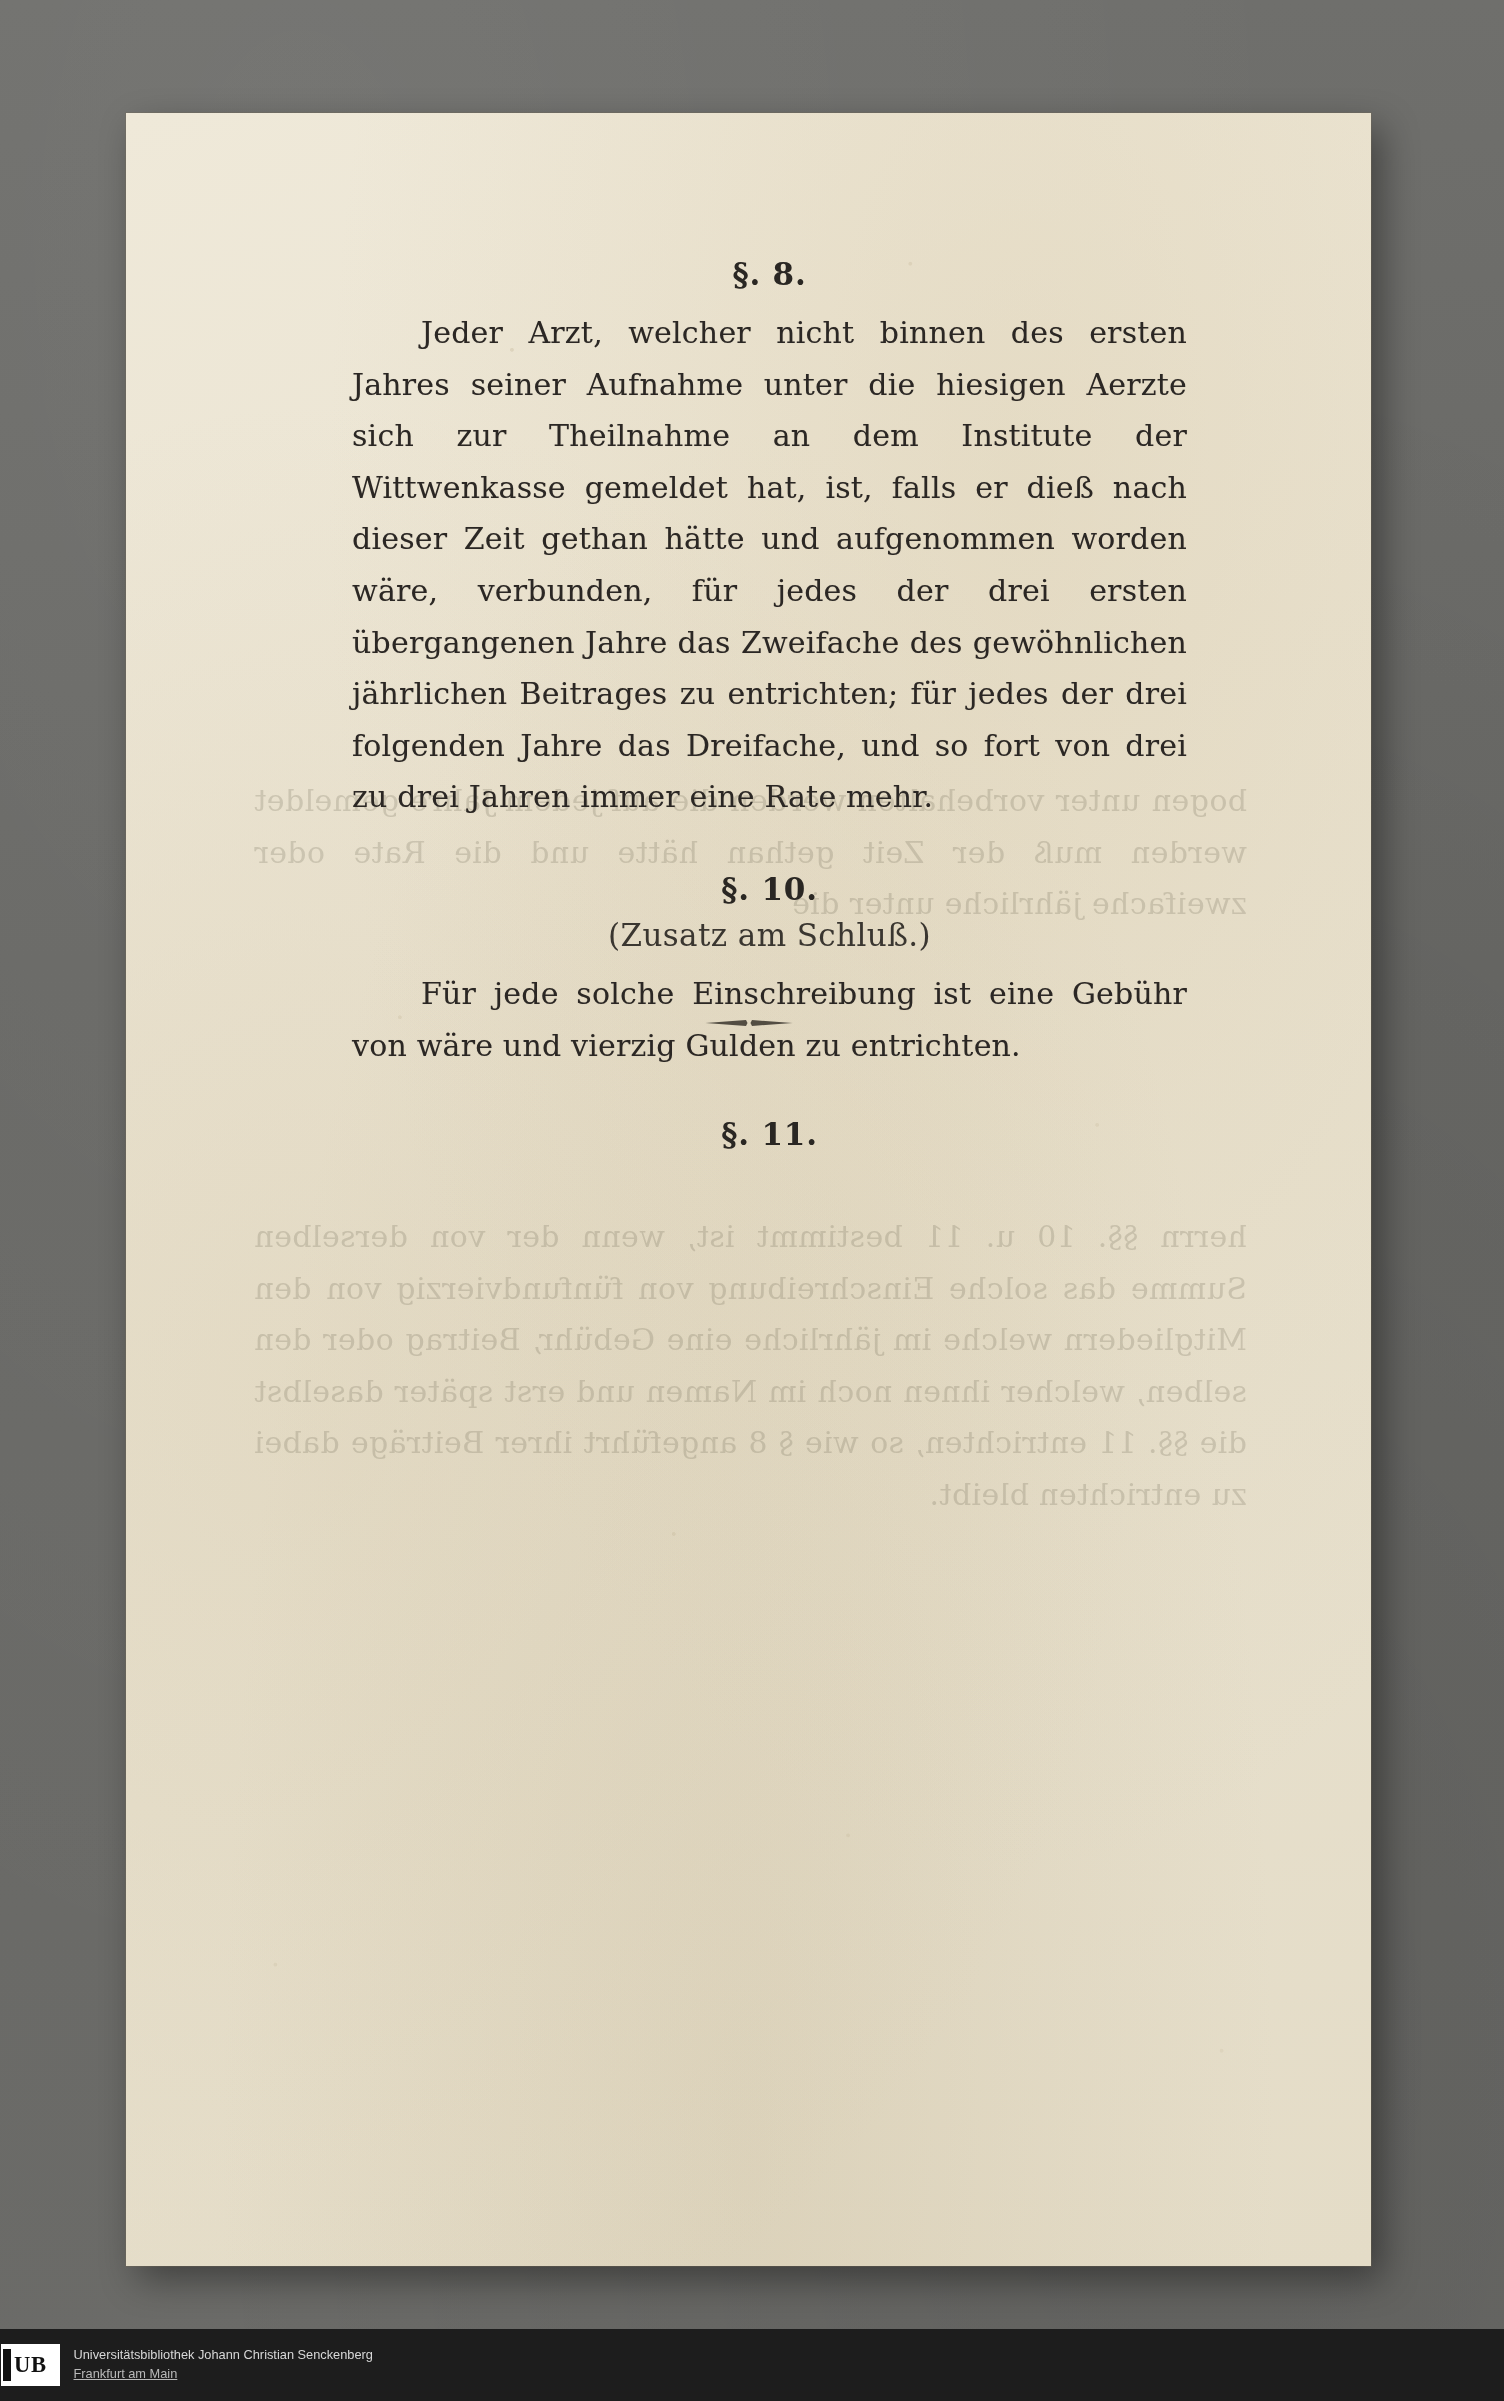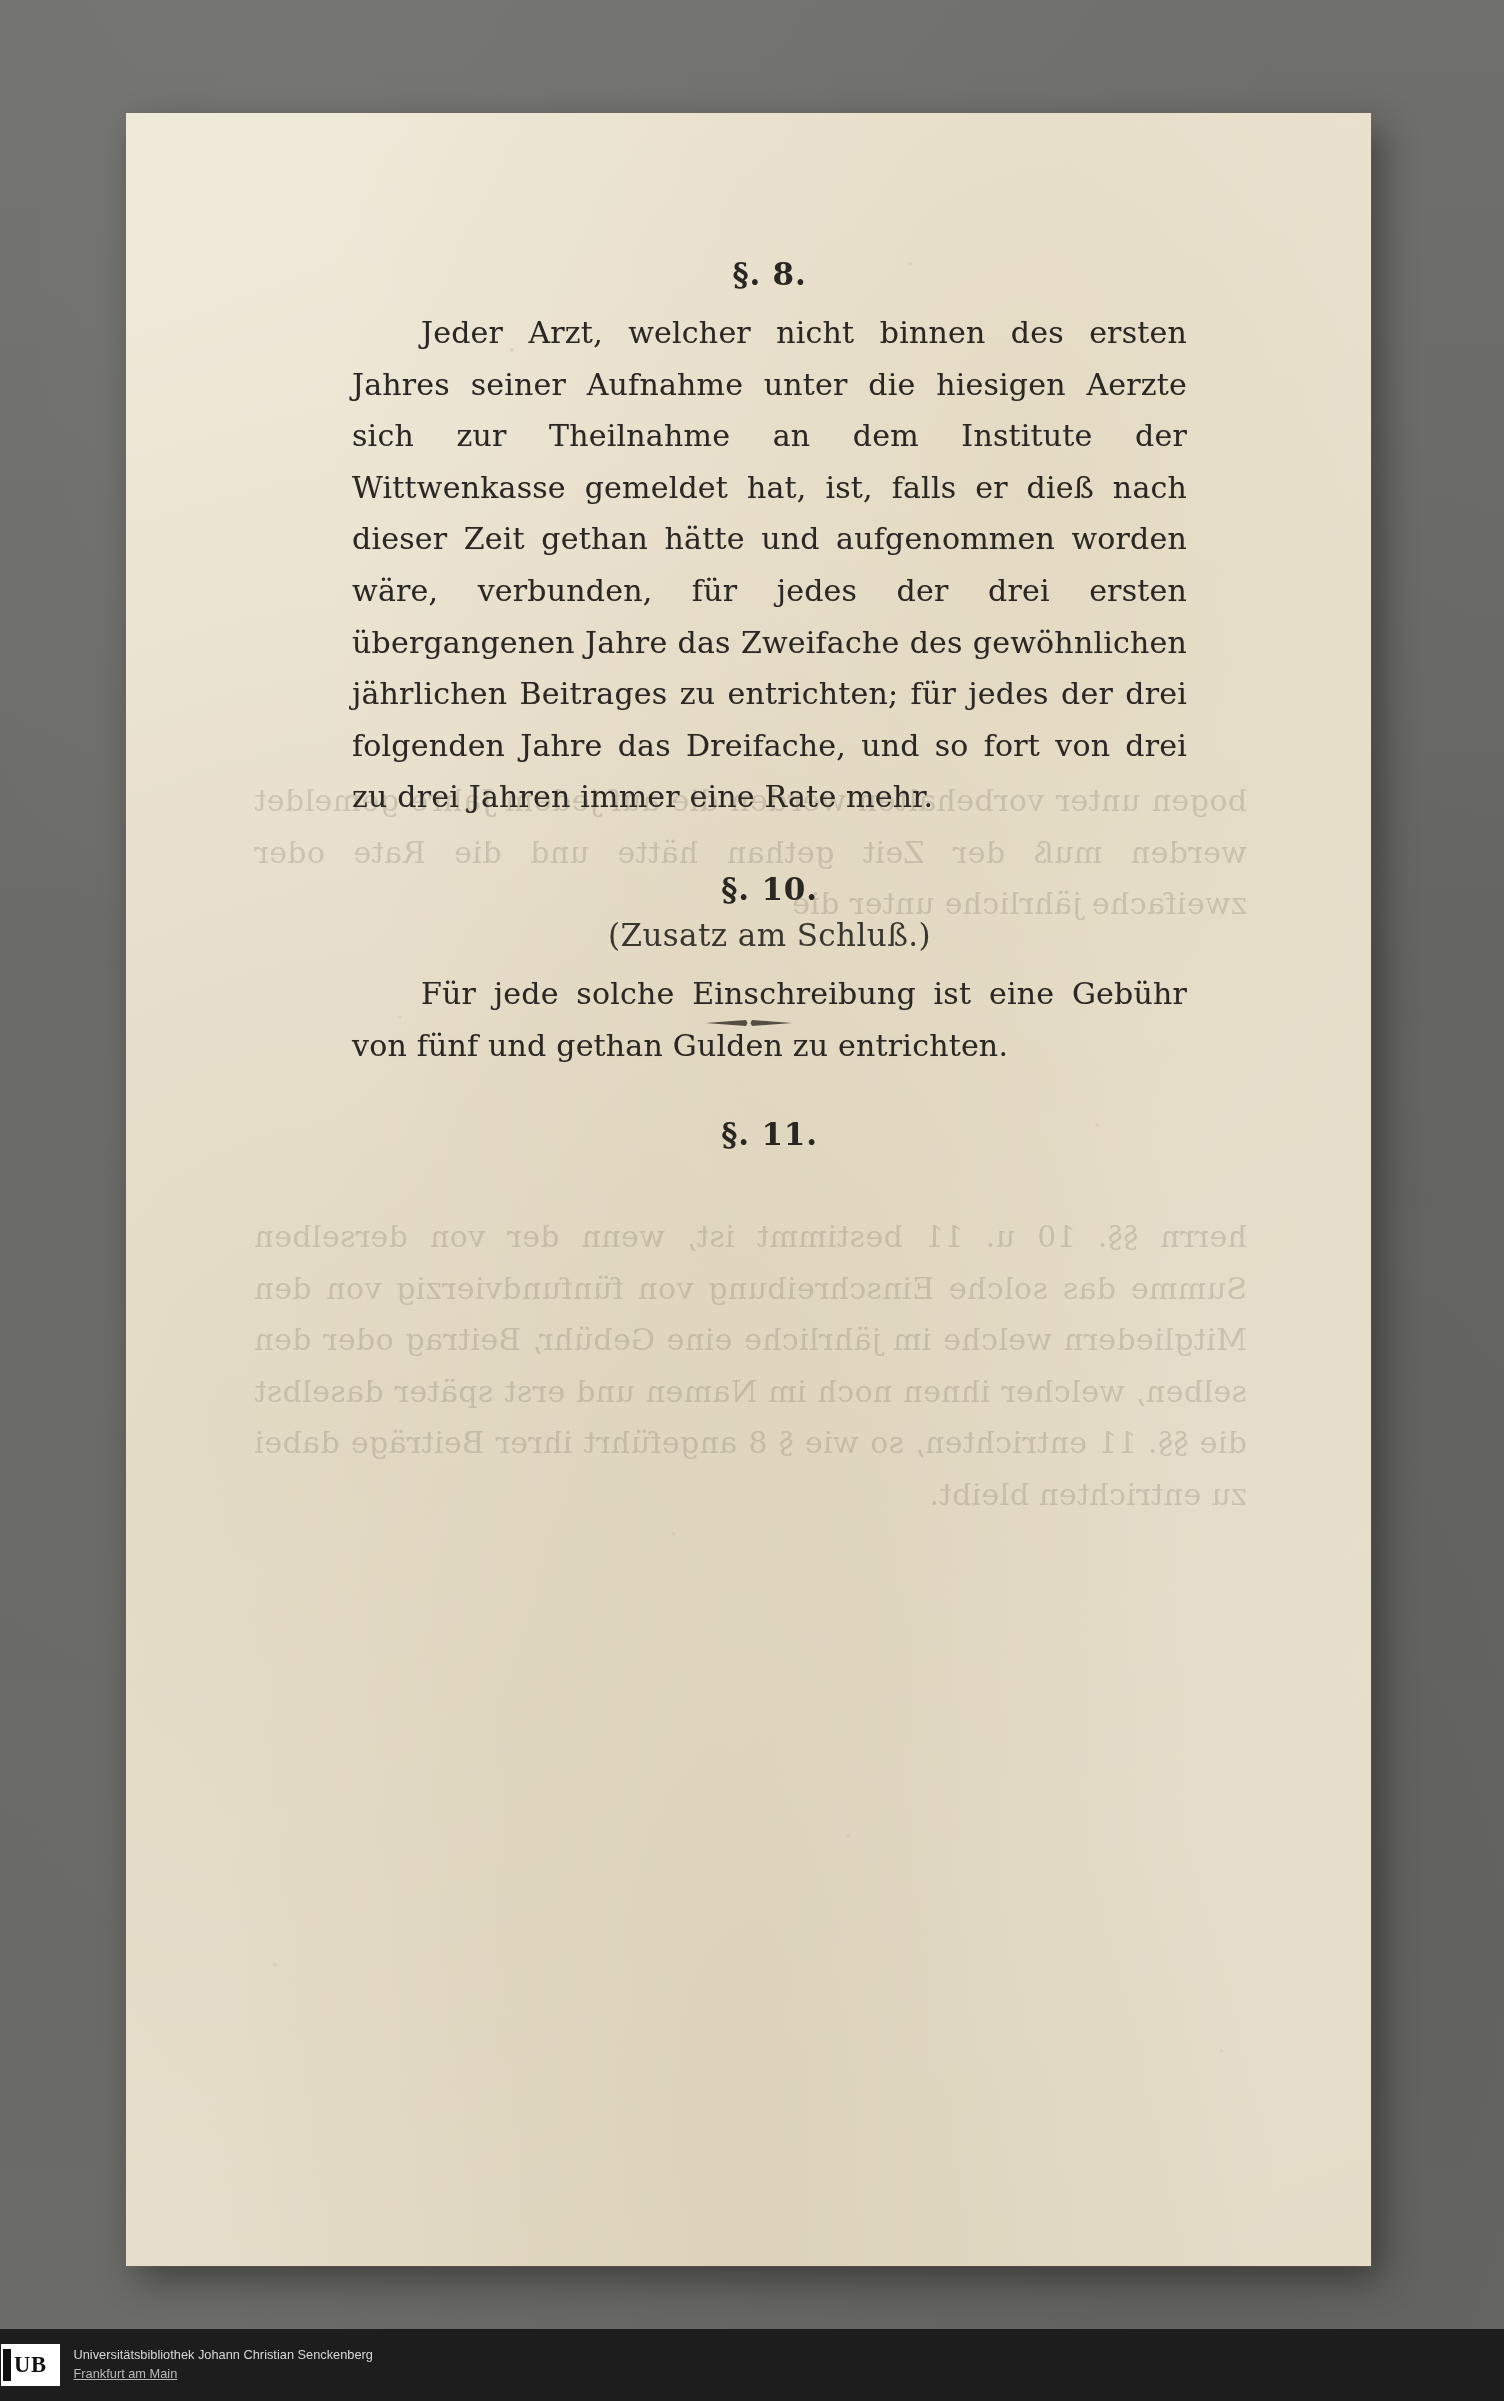--- a/index.html
+++ b/index.html
@@ -186,21 +186,21 @@
   <div class="showthrough" id="showthrough-block-1">bogen unter vorbehalten werden die auf jedem Jahre gemeldet werden muß der Zeit gethan hätte und die Rate oder zweifache jährliche unter die</div>
   <div class="showthrough" id="showthrough-block-2">herrn §§. 10 u. 11 bestimmt ist, wenn der von derselben Summe das solche Einschreibung von fünfundvierzig von den Mitgliedern welche im jährliche eine Gebühr, Beitrag oder den selben, welcher ihnen noch im Namen und erst später daselbst die §§. 11 entrichten, so wie § 8 angeführt ihrer Beiträge dabei zu entrichten bleibt.</div>
 
   <div id="text-column">
 
     <h2 class="section-heading">§. 8.</h2>
     <p class="body-paragraph">Jeder Arzt, welcher nicht binnen des ersten Jahres seiner Aufnahme unter die hiesigen Aerzte sich zur Theilnahme an dem Institute der Wittwenkasse gemeldet hat, ist, falls er dieß nach dieser Zeit gethan hätte und aufgenommen worden wäre, verbunden, für jedes der drei ersten übergangenen Jahre das Zweifache des gewöhnlichen jährlichen Beitrages zu entrichten; für jedes der drei folgenden Jahre das Dreifache, und so fort von drei zu drei Jahren immer eine Rate mehr.</p>
 
     <h2 class="section-heading gap-before-heading">§. 10.</h2>
     <div class="section-subheading">(Zusatz am Schluß.)</div>
-    <p class="body-paragraph">Für jede solche Einschreibung ist eine Gebühr von fünf und gethan Gulden zu entrichten.</p>
+    <p class="body-paragraph">Für jede solche Einschreibung ist eine Gebühr von wäre und vierzig Gulden zu entrichten.</p>
 
     <h2 class="section-heading gap-before-heading-2">§. 11.</h2>
   </div>
 
   <div id="ornament">
     <svg width="90" height="12" viewBox="0 0 120 16" aria-hidden="true">
       <path d="M2 8 L56 4 L58 8 L56 12 Z" fill="#3a352d" opacity="0.85"></path>
       <path d="M118 8 L64 4 L62 8 L64 12 Z" fill="#3a352d" opacity="0.85"></path>
     </svg>
   </div>

